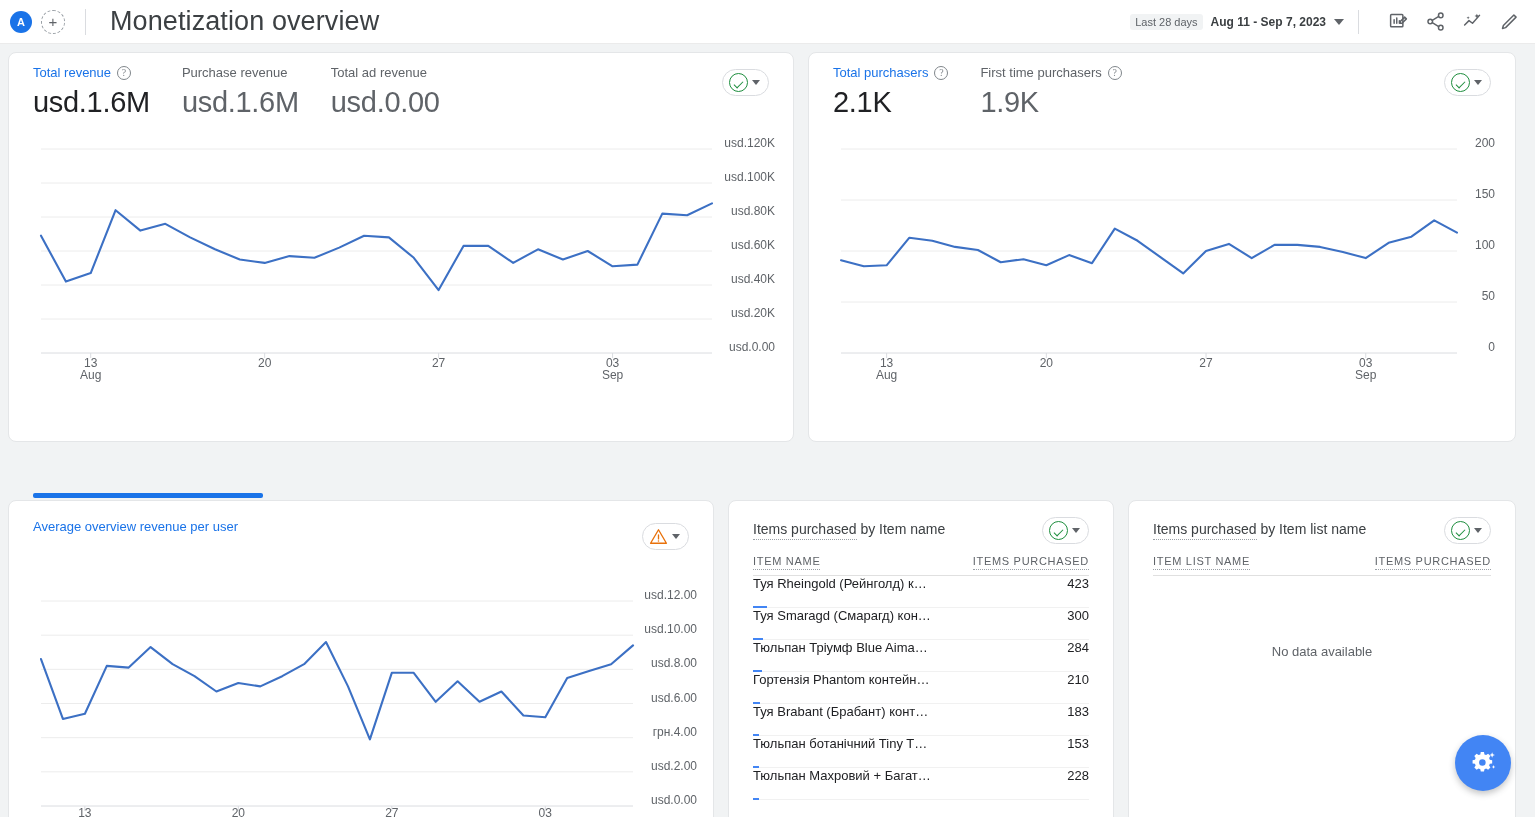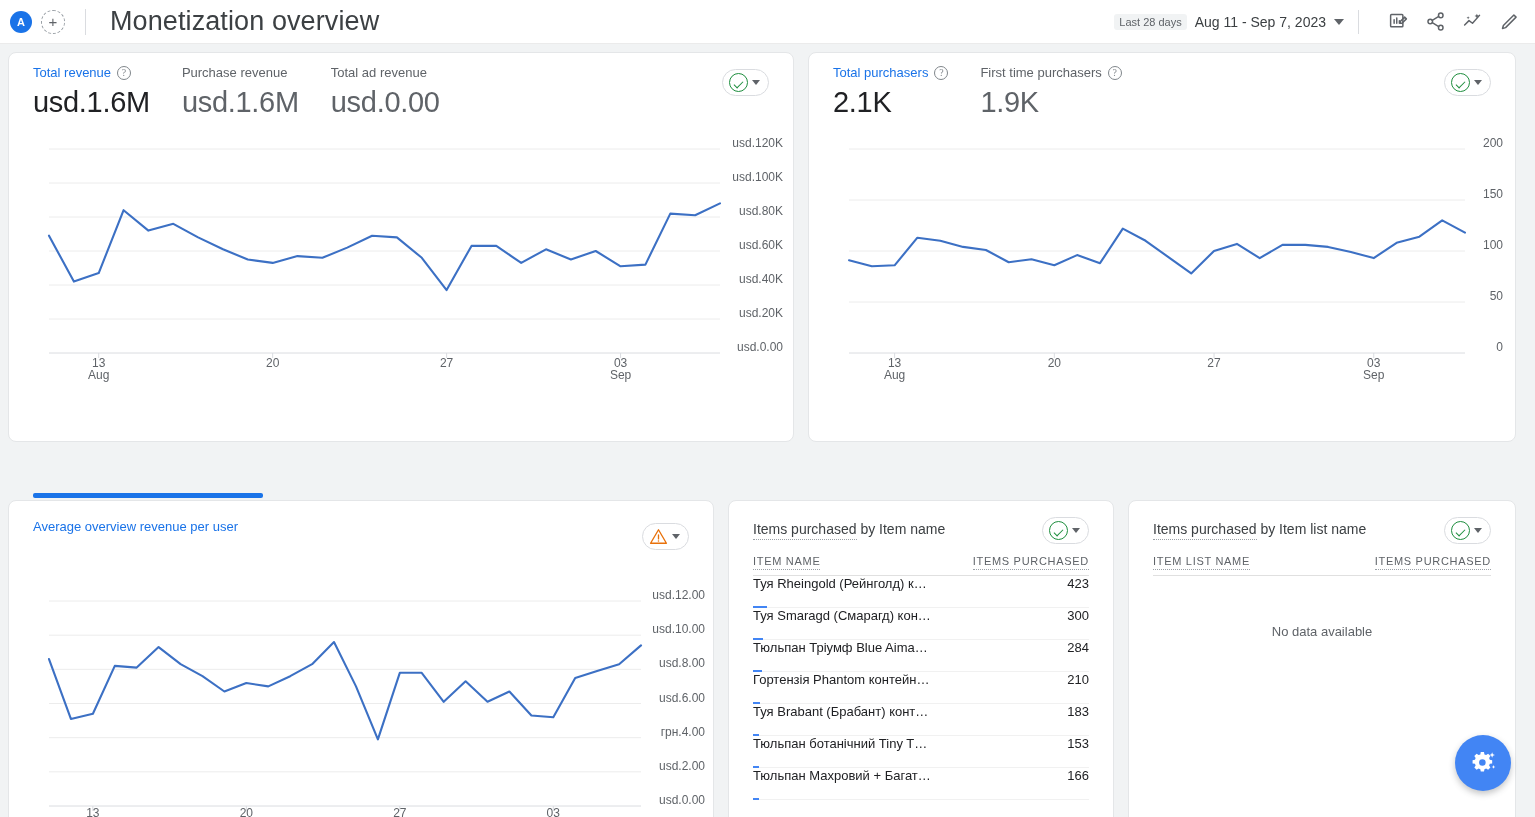--- a/index.html
+++ b/index.html
@@ -38,21 +38,21 @@
   }
   .topbar-right {
     margin-left: auto; display: flex; align-items: center; gap: 0;
     padding-right: 14px;
   }
   .date-chip {
     font-size: 11px; color: #5f6368; background: #f1f3f4;
     padding: 2px 5px; border-radius: 3px; white-space: nowrap;
   }
   .date-range {
-    font-size: 14px; color: #3c4043; font-weight: normal;
+    font-size: 12px; color: #3c4043; font-weight: bold;
     margin-left: 8px; white-space: nowrap; cursor: pointer;
   }
   .caret {
     width: 0; height: 0; margin-left: 8px;
     border-left: 5px solid transparent; border-right: 5px solid transparent;
     border-top: 6px solid #5f6368; cursor: pointer;
   }
   .topbar-right .vdiv2 { width:1px; height:24px; background:#dadce0; margin:0 14px; }
   .ticon { width: 24px; height: 24px; margin-left: 13px; cursor: pointer;
            display:flex; align-items:center; justify-content:center; }
@@ -113,21 +113,21 @@
   }
   .status-pill .warn-tri { width: 19px; height: 19px; position: relative; }
   .status-pill .warn-tri svg { position:absolute; left:0; top:0; }
   .mini-caret {
     width: 0; height: 0;
     border-left: 4.5px solid transparent; border-right: 4.5px solid transparent;
     border-top: 5.5px solid #5f6368;
   }
 
   
-  .chart-wrap { position: absolute; left: 12px; top: 0; width: 100%; height: 100%; }
+  .chart-wrap { position: absolute; left: 4px; top: 0; width: 100%; height: 100%; }
   .chart-wrap svg { display: block; }
   .gridline { stroke: #ececec; stroke-width: 1; }
   .axisline { stroke: #dadce0; stroke-width: 1; }
   .series   { fill: none; stroke: #3c70c4; stroke-width: 2.1;
               stroke-linejoin: round; stroke-linecap: round; }
   .ylabel   { font-family: "Liberation Sans", sans-serif; font-size: 12px;
               fill: #5f6368; text-anchor: end; }
   .xlabel   { font-family: "Liberation Sans", sans-serif; font-size: 12px;
               fill: #5f6368; text-anchor: middle; }
   .tickmark { stroke: #dadce0; stroke-width: 1; }
@@ -159,21 +159,21 @@
   }
   .tbl-row .name {
     font-size: 13px; color: #202124; white-space: nowrap;
     overflow: hidden; text-overflow: ellipsis; max-width: 250px;
   }
   .tbl-row .val { font-size: 13px; color: #202124; }
   .tbl-row .bar {
     position: absolute; left: 0; bottom: -1px; height: 2.5px; background: #4285f4;
   }
   .no-data {
-    text-align: center; font-size: 13px; color: #5f6368; margin-top: 48px;
+    text-align: center; font-size: 13px; color: #5f6368; margin-top: 68px;
   }
 
   
   .fab {
     position: absolute; right: 24px; bottom: 26px;
     width: 56px; height: 56px; border-radius: 50%;
     background: #4285f4; box-shadow: 0 3px 6px rgba(60,64,67,.3);
     display: flex; align-items: center; justify-content: center; cursor: pointer;
   }
   .fab svg { fill: #ffffff; }
@@ -425,21 +425,21 @@
         <div class="val">183</div>
         <div class="bar" style="width: 6.02px;"></div>
       </div>
       <div class="tbl-row">
         <div class="name">Тюльпан ботанічний Tiny T…</div>
         <div class="val">153</div>
         <div class="bar" style="width: 6px;"></div>
       </div>
       <div class="tbl-row">
         <div class="name">Тюльпан Махровий + Багат…</div>
-        <div class="val">166</div>
+        <div class="val">228</div>
         <div class="bar" style="width: 6px;"></div>
       </div>
     </div>
 </div>
 
 <div class="card" id="card-itemlist">
   <div class="tbl-header">
     <div class="tbl-title">
       <span class="dotted">Items purchased</span><span> by Item list name</span>
     </div>

